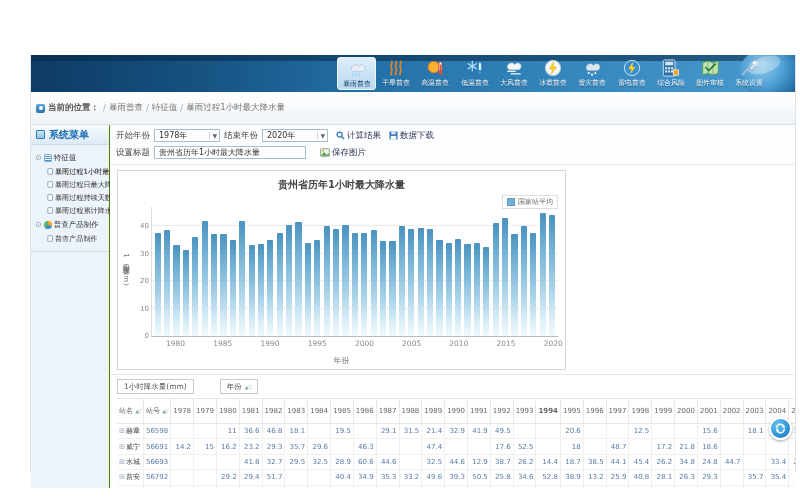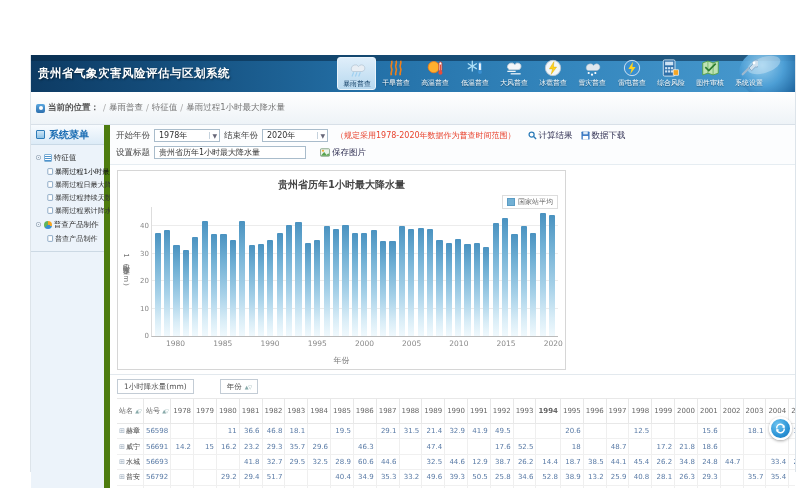--- a/index.html
+++ b/index.html
@@ -30,21 +30,21 @@
   .crumb-item { margin:0 3px; color:#777; cursor:pointer; }
   .crumb-sep { color:#aaa; }
   .userarea { margin-left:auto; display:flex; align-items:center; gap:5px; }
   .user-label { color:#555; font-size:8.5px; }
   .logout-btn { background:linear-gradient(#e06561,#c9413d); color:#fff; font-size:8px; border:1px solid #b53a36; border-radius:8px; padding:1px 7px 2px 5px; display:flex; align-items:center; gap:3px; cursor:pointer; }
   .pwr { width:7px; height:7px; border:1.2px solid #fff; border-radius:50%; position:relative; display:inline-block; }
   .pwr:after { content:""; position:absolute; left:1.9px; top:-2px; width:1.2px; height:4px; background:#fff; }
 
   
   .content { display:flex; height:363px; }
-  .sidebar { width:79px; background:#ecf3fa; border-right:6px solid #4d7c0f; display:flex; flex-direction:column; }
+  .sidebar { width:79px; background:#ecf3fa; border-right:1px solid #4d7c0f; display:flex; flex-direction:column; }
   .sb-title { height:20px; background:linear-gradient(#f8fbfe,#dcebf7); border-bottom:1px solid #c9d9e6; display:flex; align-items:center; gap:4px; padding-left:5px; color:#1b6db3; font-weight:bold; font-size:10px; }
   .sb-title-icon { width:9px; height:9px; border:1.5px solid #2e7cb8; border-radius:1px; background:linear-gradient(#cfe6f6,#8fc3e6); }
   .tree { padding:5px 2px 6px 4px; font-size:7.5px; color:#333; border-bottom:1px solid #ccd9e4; }
   .tree-sec { display:flex; align-items:center; gap:2px; margin:3px 0 2px 0; cursor:pointer; white-space:nowrap; }
   .toggle { color:#8a9bac; font-size:8px; line-height:8px; }
   .sec-icon-list { width:8px; height:8px; border:1px solid #7fb0d6; background:repeating-linear-gradient(#fff 0 1px,#4f94cd 1px 2px); border-radius:1px; }
   .sec-icon-pie { width:8px; height:8px; border-radius:50%; background:conic-gradient(#f5a623 0 30%, #3a8fd0 30% 65%, #62b45a 65% 100%); }
   .tree-item { display:flex; align-items:center; gap:2px; padding:1.5px 0 1.5px 13px; cursor:pointer; white-space:nowrap; transform:scale(.95); transform-origin:left; }
   .file-icon { width:6px; height:7px; background:#fff; border:1px solid #89a7c3; border-radius:1px; flex:none; }
   .tree-item.sel { color:#111; }
@@ -88,21 +88,20 @@
          background:radial-gradient(circle at 35% 30%, #6ec4f0, #2b93d6 60%, #1a75b5); box-shadow:0 1px 3px rgba(0,0,0,.35); display:flex; align-items:center; justify-content:center; cursor:pointer; }
 </style>
 </head>
 <body>
 
 <div class="stage">
   <div class="app">
 
     <div class="hdr">
       <div class="globe"></div>
-      <div class="app-title">贵州省气象灾害风险评估与区划系统</div>
       <div class="nav" id="nav">
           <div class="nav-item sel">
             <span class="nicon">
               <svg width="20" height="18" viewBox="0 0 24 20">
                 <path d="M5 10a5 5 0 0 1 9-3 4 4 0 1 1 4 6H7a3.5 3.5 0 0 1-2-3z" fill="#e8eef4" stroke="#9fb3c4" stroke-width=".6"></path>
                 <g stroke="#9fd0f0" stroke-width="1.4">
                   <line x1="8" y1="14" x2="6" y2="19"></line>
                   <line x1="12" y1="14" x2="10" y2="19"></line>
                   <line x1="16" y1="14" x2="14" y2="19"></line>
                 </g>
@@ -291,21 +290,20 @@
             <span>开始年份</span>
             <span class="selbox">
                 <span>1978年</span>
                 <span class="car">▼</span>
               </span>
             <span>结束年份</span>
             <span class="selbox">
                 <span>2020年</span>
                 <span class="car">▼</span>
               </span>
-            <span class="note">（规定采用1978-2020年数据作为普查时间范围）</span>
             <span class="tb-btn">
               <svg width="9" height="9" viewBox="0 0 10 10">
                   <circle cx="4" cy="4" r="2.8" fill="none" stroke="#2c7bb8" stroke-width="1.4"></circle>
                   <line x1="6.2" y1="6.2" x2="9" y2="9" stroke="#2c7bb8" stroke-width="1.5"></line>
                 </svg>
               <span>计算结果</span>
               </span>
             <span class="tb-btn">
               <svg width="9" height="9" viewBox="0 0 10 10">
                   <rect x="0.5" y="0.5" width="9" height="9" rx="1" fill="#3a78c2"></rect>

